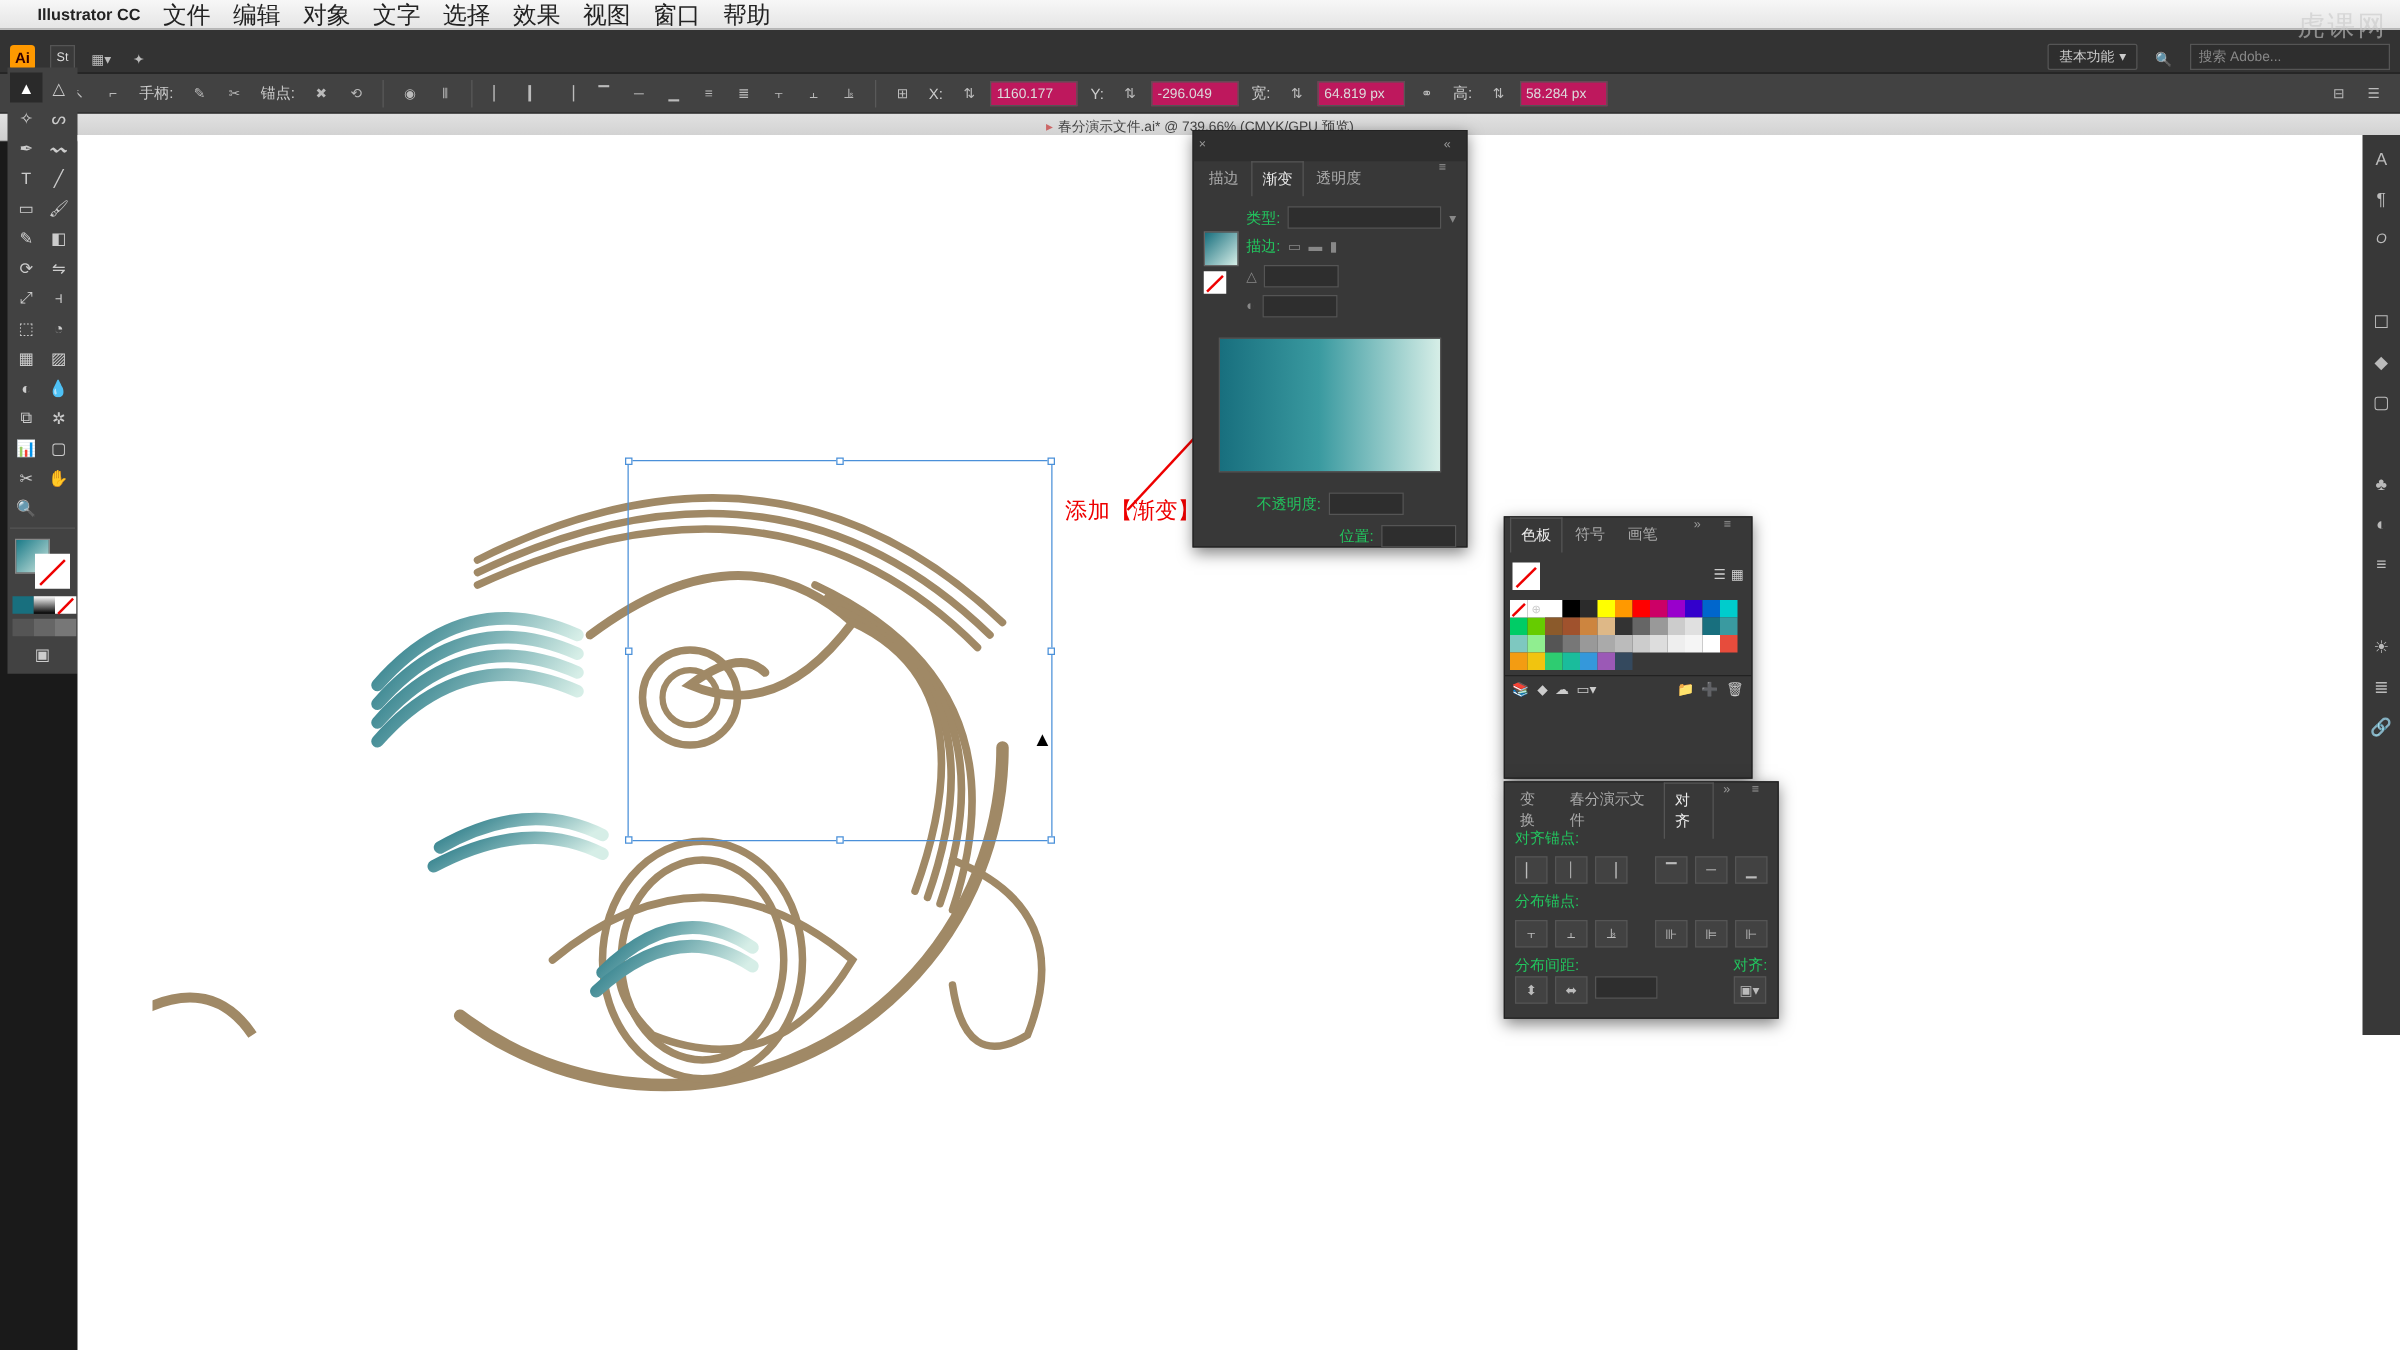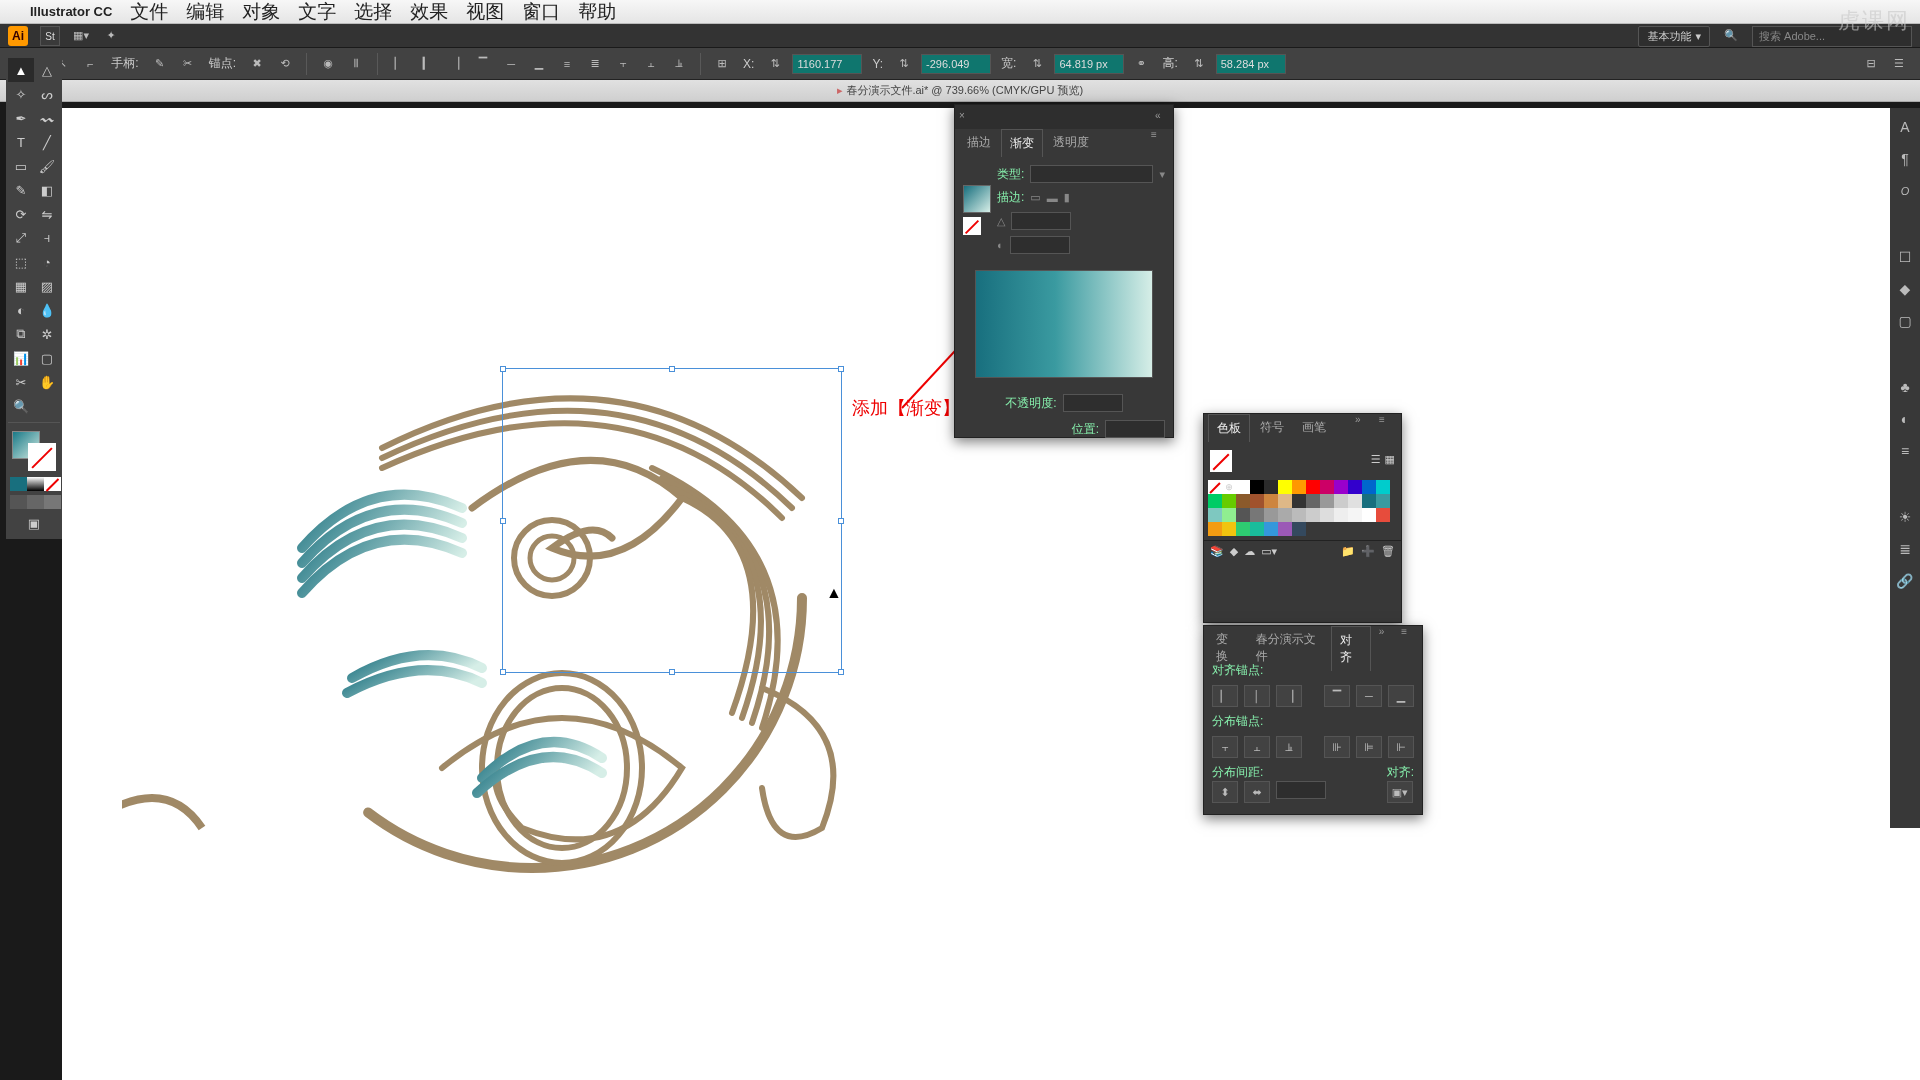--- a/index.html
+++ b/index.html
@@ -1,26 +1,26 @@
 <!DOCTYPE html>
 <html><head>
 <meta charset="utf-8">
 <style>
 *{margin:0;padding:0;box-sizing:border-box;font-family:-apple-system,"Helvetica Neue",Arial,sans-serif;font-size:11px;user-select:none}
 body{background:#1a1a1a;width:1920px;height:1080px;overflow:hidden;position:relative}
 .menubar{height:24px;background:linear-gradient(#f7f7f7,#e5e5e5);display:flex;align-items:center;padding:0 12px;gap:18px;color:#222;border-bottom:1px solid #bbb}
 .menubar .apple{font-size:14px}
 .menubar .app-name{font-weight:700;font-size:13px}
 .menubar span{font-size:19px}
-.app-bar{height:24px;background:#333;display:flex;align-items:flex-start;padding:2px 8px;gap:12px;border-bottom:1px solid #1a1a1a}
+.app-bar{height:35px;background:#333;display:flex;align-items:flex-end;padding:2px 8px;gap:12px;border-bottom:1px solid #1a1a1a}
 .app-bar .ai-badge{width:20px;height:20px;background:#f90;color:#300;font-weight:700;display:flex;align-items:center;justify-content:center;border-radius:3px;font-size:12px}
 .ico{width:18px;height:18px;display:inline-flex;align-items:center;justify-content:center;color:#bbb}
 .ctrl-bar{height:32px;background:#424242;display:flex;align-items:center;padding:0 10px;gap:6px;color:#ccc;border-bottom:1px solid #222}
 .ctrl-bar .lbl{padding:0 4px;font-size:12px}
-.ctrl-bar input{background:#0f766e;border:1px solid #555;color:#ddd;width:70px;height:20px;padding:0 4px;font-size:11px}
+.ctrl-bar input{background:#be185d;border:1px solid #555;color:#ddd;width:70px;height:20px;padding:0 4px;font-size:11px}
 .ctrl-bar .sep{width:1px;height:22px;background:#595959;margin:0 4px}
 .ctrl-bar .ibtn{width:22px;height:22px;display:flex;align-items:center;justify-content:center;color:#bbb}
 .workspace-sel{margin-left:auto;display:flex;align-items:center;gap:4px;color:#ccc;padding:2px 8px;background:#2e2e2e;border:1px solid #555;border-radius:2px}
 .search-box{background:#2e2e2e;border:1px solid #555;color:#888;padding:2px 6px;width:160px;display:flex;align-items:center;gap:4px}
 .doc-tab{height:22px;background:linear-gradient(#e1e1e1,#cfcfcf);display:flex;align-items:center;justify-content:center;color:#444;font-size:12px;border-bottom:1px solid #aaa}
 .main{position:absolute;top:108px;left:62px;right:0;bottom:0;display:flex}
 .canvas{flex:1;background:#fff;position:relative;overflow:hidden}
 .artwork{position:absolute;left:60px;top:160px;width:780px;height:620px}
 .sel-box{position:absolute;left:440px;top:260px;width:340px;height:305px;border:1px solid #4a90d9}
 .handle{position:absolute;width:6px;height:6px;background:#fff;border:1px solid #4a90d9}
@@ -59,21 +59,21 @@
 .sw-cell{width:14px;height:14px}
 .sw-none{background:#fff;position:relative}
 .sw-none::after{content:"";position:absolute;left:0;top:50%;width:100%;height:2px;background:#e00;transform:rotate(-45deg)}
 .align-panel{left:1203px;top:625px;width:220px;height:190px}
 .align-body{padding:8px;display:flex;flex-direction:column;gap:6px}
 .align-row{display:flex;gap:6px}
 .abtn{width:26px;height:22px;background:#424242;border:1px solid #555;display:flex;align-items:center;justify-content:center;color:#bbb}
 .right-dock{position:absolute;right:0;top:108px;width:30px;background:#383838;height:720px;display:flex;flex-direction:column;align-items:center;gap:14px;padding-top:10px}
 .right-dock .dico{width:18px;height:18px;color:#bbb;font-size:14px;display:flex;align-items:center;justify-content:center}
 .watermark{position:absolute;right:10px;top:6px;color:rgba(200,200,200,.6);font-size:22px;font-weight:300;letter-spacing:2px}
-.prop-label{font-size:12px;color:#86efac}
+.prop-label{font-size:12px;color:#22c55e}
 .brand-spot{width:20px;height:20px;background:#3a3a3a;display:flex;align-items:center;justify-content:center;color:#ddd;border:1px solid #555;font-size:10px}
 </style>
 </head>
 <body>
 
 <div class="menubar">
   <span class="apple"></span>
   <span class="app-name">Illustrator CC</span>
   <span>文件</span>
   <span>编辑</span>

